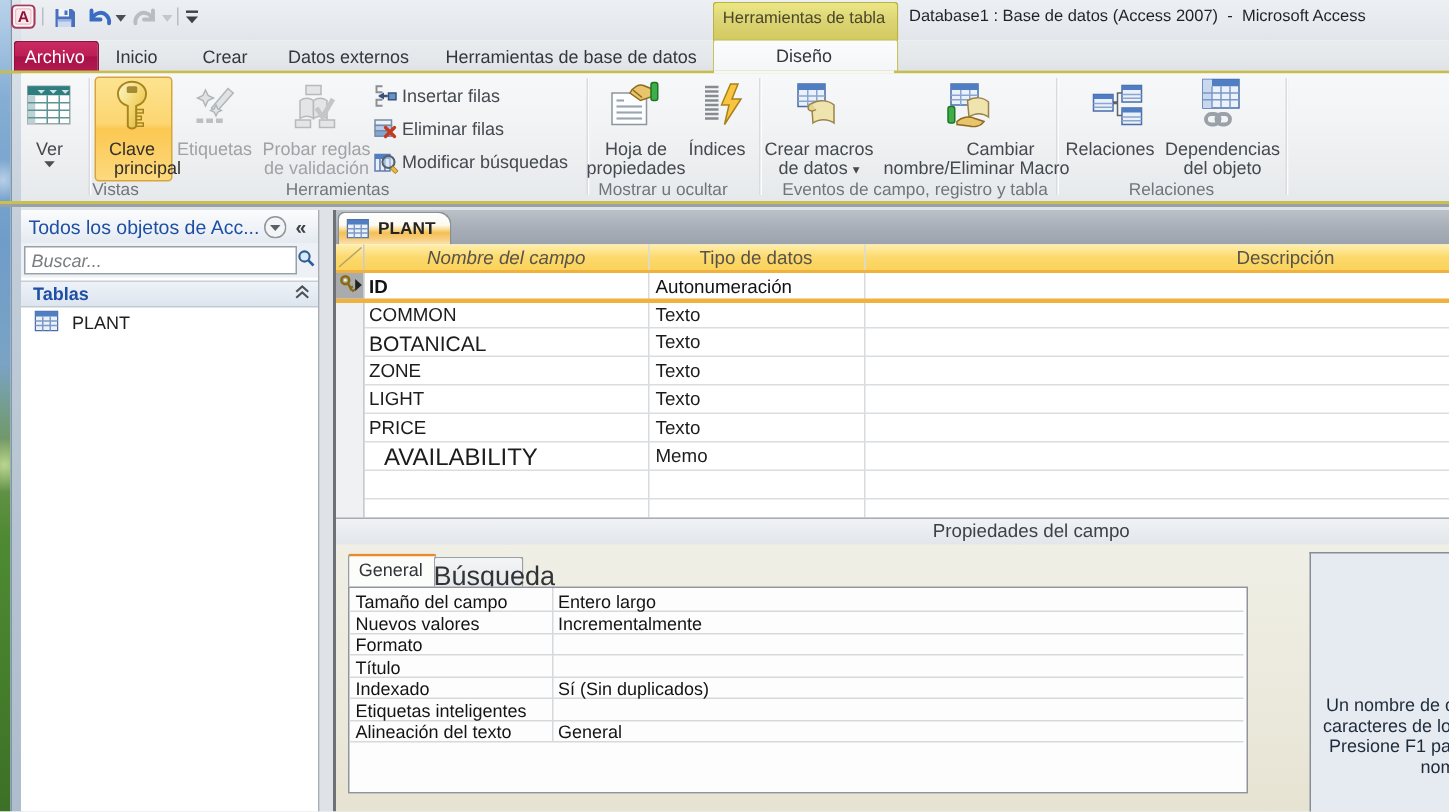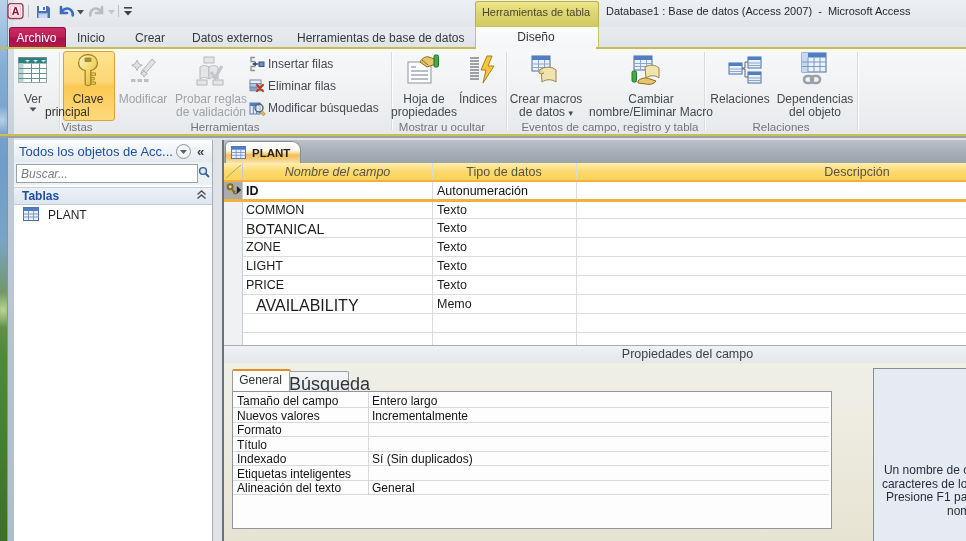--- a/index.html
+++ b/index.html
@@ -137,35 +137,35 @@
         <stop offset="1" stop-color="#e0b33c"></stop>
   </linearGradient>
     </defs>
   <path d="M14 1.5 c5.2 0 9.4 3.6 9.4 8.2 c0 3.9-2.8 7-6.6 7.9 l0 13.6 c-1.6 2-4 2-5.6 0 l0-13.6 c-3.8-.9-6.6-4-6.6-7.9 c0-4.6 4.2-8.2 9.4-8.2 z" fill="url(#kg)" stroke="#a8841e" stroke-width="1.3"></path>
   <rect x="10.5" y="4.5" width="7" height="4.5" rx="1" fill="#8a6d14" opacity="0.75"></rect>
   <path d="M17 20 h4.5 v2.4 h-4.5 z" fill="#f3d871" stroke="#a8841e" stroke-width="1"></path>
   <path d="M17 24.5 h3.2 v2.4 h-3.2 z" fill="#f3d871" stroke="#a8841e" stroke-width="1"></path>
   <path d="M17 29 h4.5 v2.2 h-4.5 z" fill="#f3d871" stroke="#a8841e" stroke-width="1"></path>
 </svg>
 <div class="lbl" style="left:63px;top:92px;width:50px;text-align:center;color:#33302a;">Clave</div>
-<div class="lbl" style="left:45px;top:105px;width:36px;text-align:center;color:#33302a;">principal</div>
+<div class="lbl" style="left:76px;top:105px;width:36px;text-align:center;color:#33302a;">principal</div>
 
 <svg class="abs" style="left:128px;top:56px" width="30" height="30" viewBox="0 0 30 30">
   <g stroke="#b2b6b9" fill="#e0e3e5">
     <path d="M13 16 L24 3 l3.5 3 L16 19 z"></path>
     <path d="M9 4 l1.7 3.6 3.6 1.7 -3.6 1.7 -1.7 3.6 -1.7 -3.6 -3.6 -1.7 3.6 -1.7 z"></path>
     <path d="M16 14 l1.2 2.4 2.4 1.2 -2.4 1.2 -1.2 2.4 -1.2 -2.4 -2.4 -1.2 2.4 -1.2 z"></path>
   </g>
   <g fill="#bcc0c3">
       <rect x="3" y="23" width="4.5" height="3"></rect>
       <rect x="9.5" y="23" width="4.5" height="3"></rect>
       <rect x="16" y="23" width="4.5" height="3"></rect>
     </g>
 </svg>
-<div class="lbl" style="left:113px;top:92px;width:60px;text-align:center;color:#9fa3a7;">Modificar</div>
+<div class="lbl" style="left:113px;top:92px;width:60px;text-align:center;color:#9fa3a7;">Etiquetas</div>
 
 <svg class="abs" style="left:194px;top:56px" width="32" height="30" viewBox="0 0 32 30">
   <g fill="#e3e5e7" stroke="#b6babd">
     <rect x="10" y="1" width="10" height="6"></rect>
     <path d="M6 11 c3-2 6-2 9 0 v12 c-3-2-6-2-9 0 z"></path>
     <path d="M24 11 c-3-2-6-2-9 0 v12 c3-2 6-2 9 0 z"></path>
     <rect x="3" y="24" width="10" height="5"></rect>
       <rect x="19" y="24" width="10" height="5"></rect>
   </g>
   <path d="M17 16 l4 6 7-12" fill="none" stroke="#c3c7ca" stroke-width="3.2"></path>
@@ -253,21 +253,21 @@
   <g stroke="#8aa6cf" stroke-width="1">
       <line x1="3" y1="8.5" x2="21" y2="8.5"></line>
       <line x1="3" y1="11.5" x2="21" y2="11.5"></line>
       <line x1="9.5" y1="5" x2="9.5" y2="15"></line>
       <line x1="15.5" y1="5" x2="15.5" y2="15"></line>
     </g>
   <path d="M14 12 c5-3 11-2 14 1 v10 c-4-3-9-3-13 0 z" fill="#efe3ae" stroke="#9a834a"></path>
   <rect x="1" y="16" width="4.5" height="11" rx="1.5" fill="#3fae49" stroke="#1e7427"></rect>
   <path d="M7 26 c3-3 8-4 12-2 l6 2 c-2 3-6 4-10 3 l-8 -1 z" fill="#e8c56a" stroke="#8c6a20"></path>
 </svg>
-<div class="lbl" style="left:577px;top:92px;width:148px;text-align:center;">Cambiar</div>
+<div class="lbl" style="left:577px;top:92px;width:148px;text-align:center;padding-left:16px;">Cambiar</div>
 <div class="lbl" style="left:577px;top:105px;width:148px;text-align:center;">nombre/Eliminar Macro</div>
 
 <svg class="abs" style="left:728px;top:56px" width="34" height="30" viewBox="0 0 34 30">
   <g>
     <rect x="1" y="7" width="13" height="11" fill="#eaf1fb" stroke="#4a6ca8"></rect>
       <rect x="1" y="7" width="13" height="3" fill="#4f7ec2"></rect>
     <g stroke="#8aa6cf">
         <line x1="1" y1="13" x2="14" y2="13"></line>
         <line x1="1" y1="15.5" x2="14" y2="15.5"></line>
       </g>

